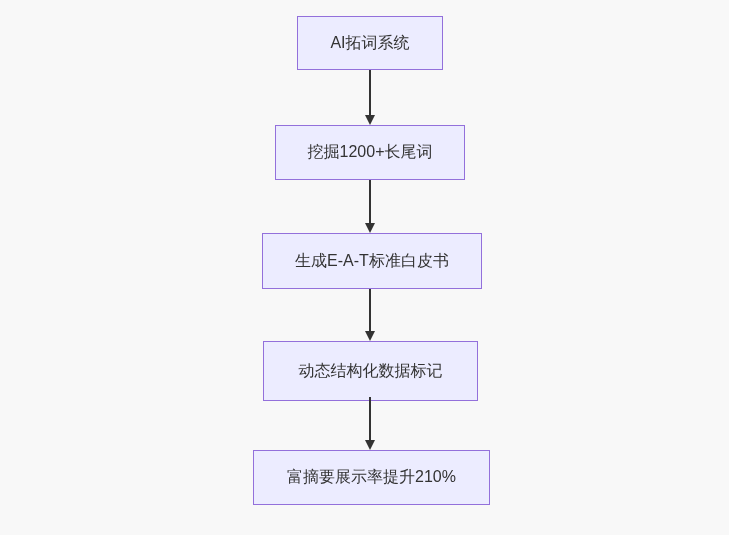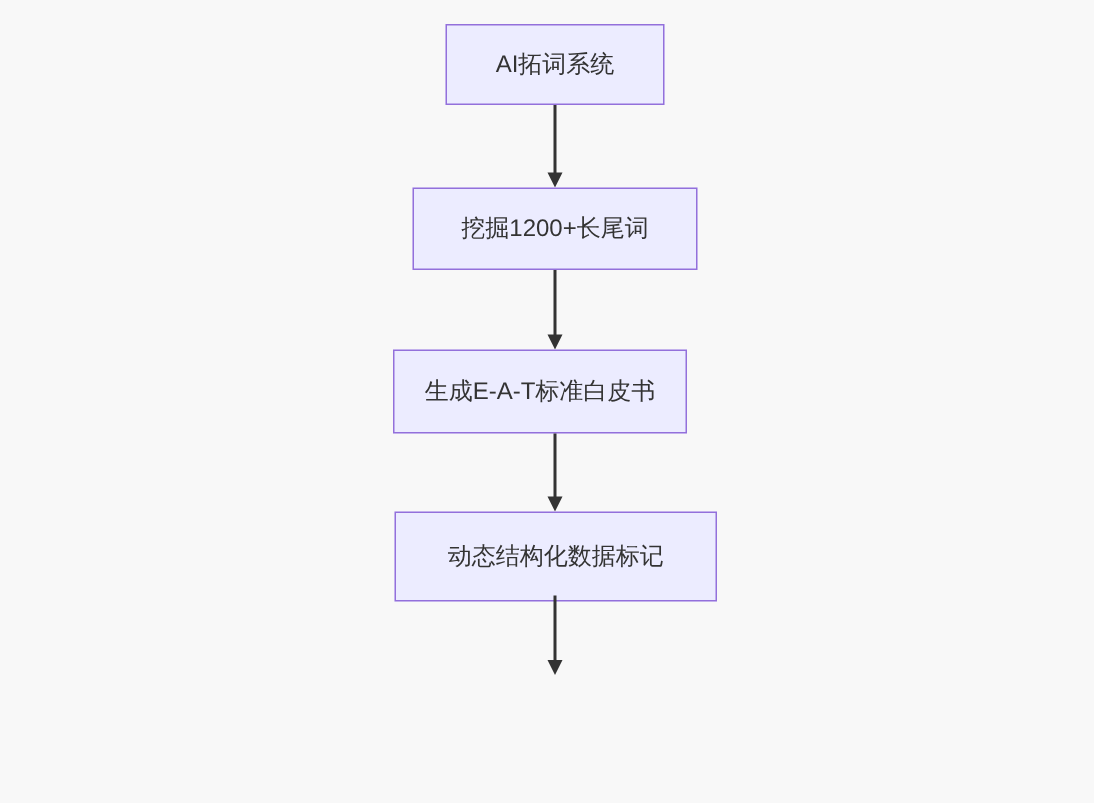--- a/index.html
+++ b/index.html
@@ -22,21 +22,21 @@
     color: #333333;
     font-size: 16px;
     display: flex;
     align-items: center;
     justify-content: center;
     text-align: center;
     white-space: nowrap;
   }
   .node-1 { left: 297px; top: 16px;  width: 146px; height: 54px; align-items: center; }
   .node-2 { left: 275px; top: 125px; width: 190px; height: 55px; }
-  .node-3 { left: 262px; top: 233px; width: 196px; height: 56px; }
+  .node-3 { left: 262px; top: 233px; width: 220px; height: 56px; }
   .node-4 { left: 263px; top: 341px; width: 215px; height: 60px; }
   .node-5 { left: 253px; top: 450px; width: 237px; height: 55px; }
   .edge {
     position: absolute;
     left: 364px; 
     width: 12px;
   }
   .edge .shaft {
     position: absolute;
     left: 5px;
@@ -94,14 +94,17 @@
 
   <div class="flow-node node-4">
     <span>动态结构化数据标记</span>
   </div>
 
   <div class="edge edge-4">
     <div class="shaft"></div>
     <div class="head"></div>
   </div>
 
+  <div class="flow-node node-5">
+    <span>富摘要展示率提升210%</span>
+  </div>
 
 </div>
 
 </body></html>

